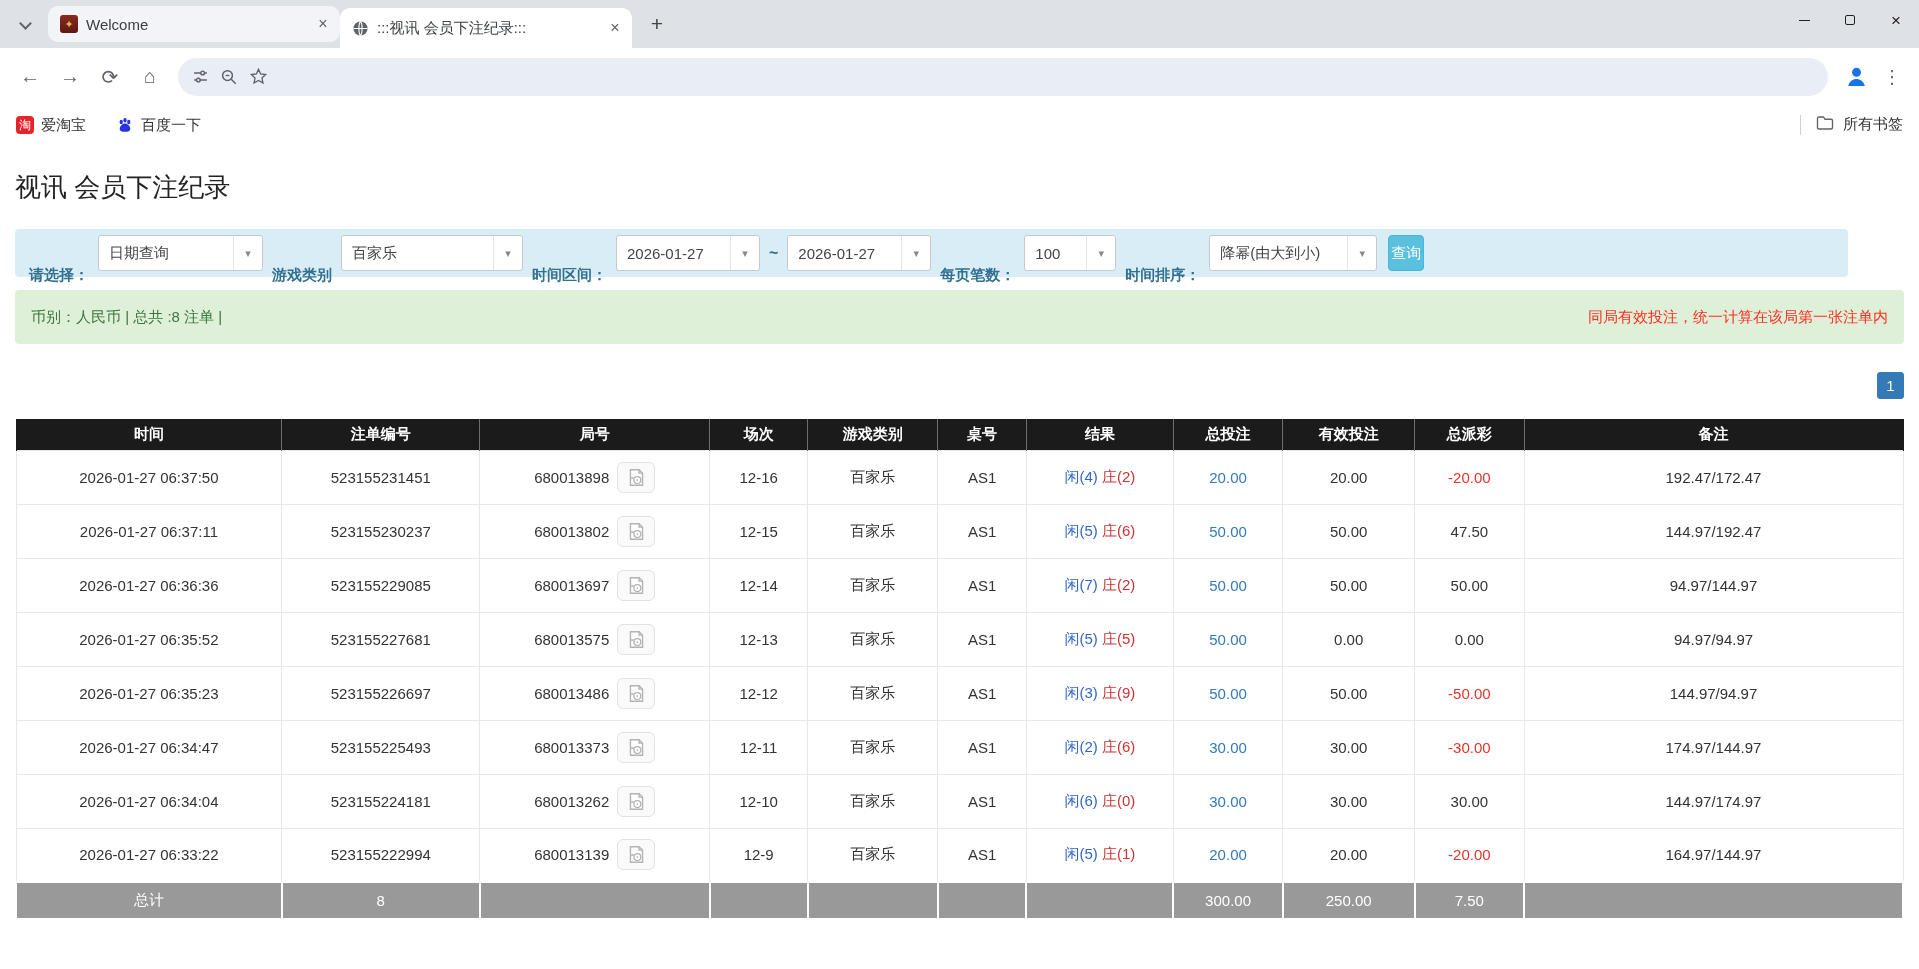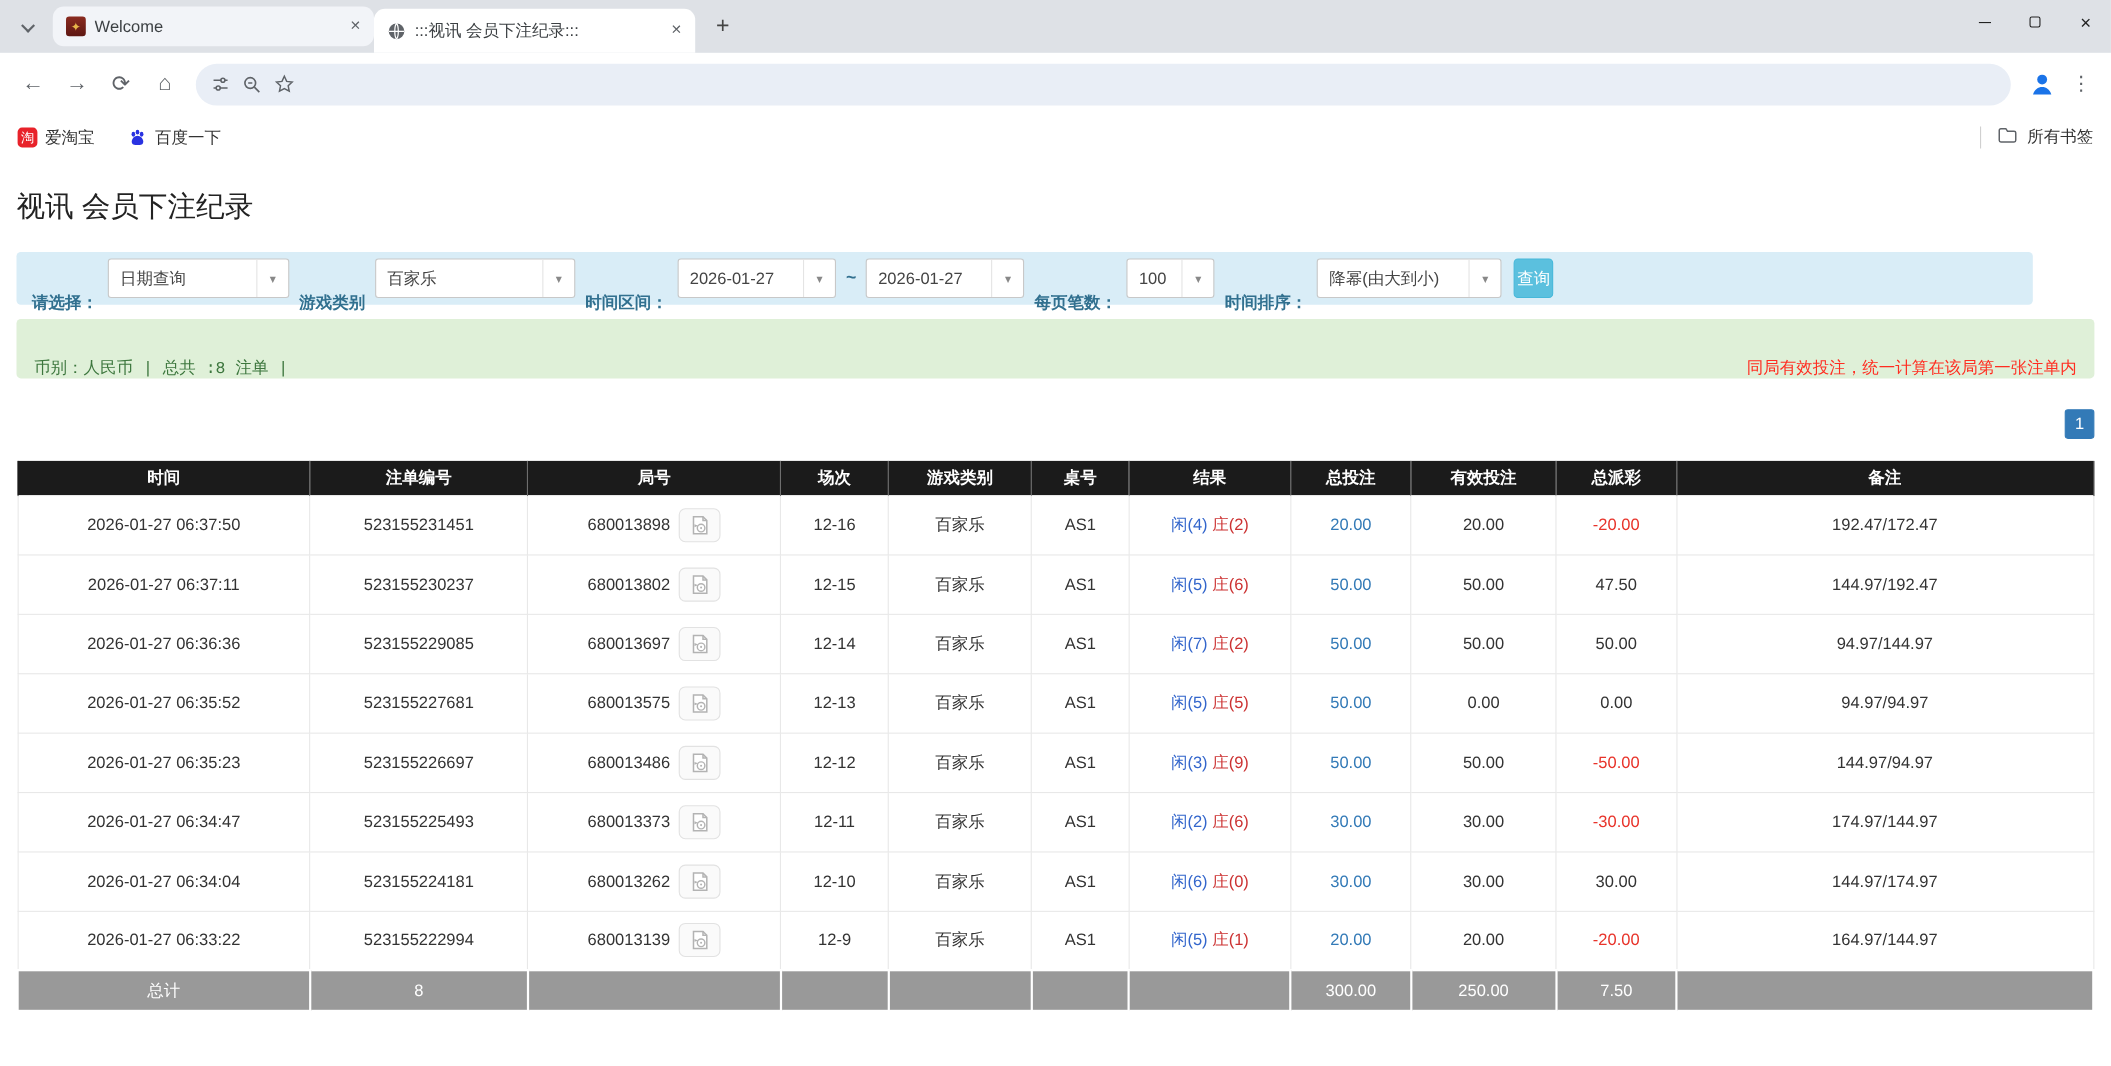--- a/index.html
+++ b/index.html
@@ -41,25 +41,25 @@
 
   
   .content { padding:0 15px; }
   .page-title { font-size:26px; font-weight:500; color:#222; margin:25px 0 0 0; }
 
   .filter-bar { margin-top:24px; margin-right:56px; background:#d9edf7; border-radius:4px; height:48px; display:flex; align-items:center; gap:9px; padding:0 14px; }
   .f-label { font-size:15px; font-weight:bold; color:#31708f; white-space:nowrap;margin-top:45px; }
   .sel { background:#fff; border:1px solid #c8c8c8; border-radius:3px; height:36px; display:flex; align-items:center; cursor:pointer; }
   .sel .v { padding:0 10px; font-size:15px; color:#444; flex:1; white-space:nowrap; overflow:hidden; }
   .sel .c { width:29px; align-self:stretch; display:flex; align-items:center; justify-content:center; border-left:1px solid #e4e4e4; color:#888; font-size:11px; }
-  .w-period { width:165px; } .w-game { width:182px; } .w-date { width:144px; } .w-limit { width:80px; } .w-sort { width:168px; }
+  .w-period { width:165px; } .w-game { width:182px; } .w-date { width:144px; } .w-limit { width:92px; } .w-sort { width:168px; }
   .tilde { color:#31708f; font-weight:bold; }
   .search-btn { height:36px; padding:0 2px; background:#5bc0de; border:1px solid #46b8da; color:#fff; font-size:15px; border-radius:4px; cursor:pointer; margin-left:2px; }
 
-  .summary-bar { margin-top:13px; background:#dff0d8; border-radius:4px; height:54px; display:flex; align-items:flex-end; justify-content:space-between; padding:0 16px;font-family:Liberation Mono, monospace; }
+  .summary-bar { margin-top:13px; background:#dff0d8; border-radius:4px; height:54px; display:flex; align-items:center; justify-content:space-between; padding:0 16px; }
   .summary-left { color:#3c763d; font-size:15px; }
   .summary-right { color:#ff2d21; font-size:15px; }
 
   .pagination { margin-top:28px; text-align:right; }
   .page-btn { display:inline-flex; width:27px; height:27px; background:#337ab7; border:1px solid #337ab7; color:#fff; font-size:15px; align-items:center; justify-content:center; border-radius:3px; cursor:pointer; }
 
   table.bet-table { width:100%; border-collapse:collapse; table-layout:fixed; margin-top:20px; }
   .bet-table th {
     background:#1b1b1b; color:#fff; font-size:15px; font-weight:bold; height:31px;
     border-left:1px solid #6e6e6e; border-right:1px solid #6e6e6e; text-align:center;

